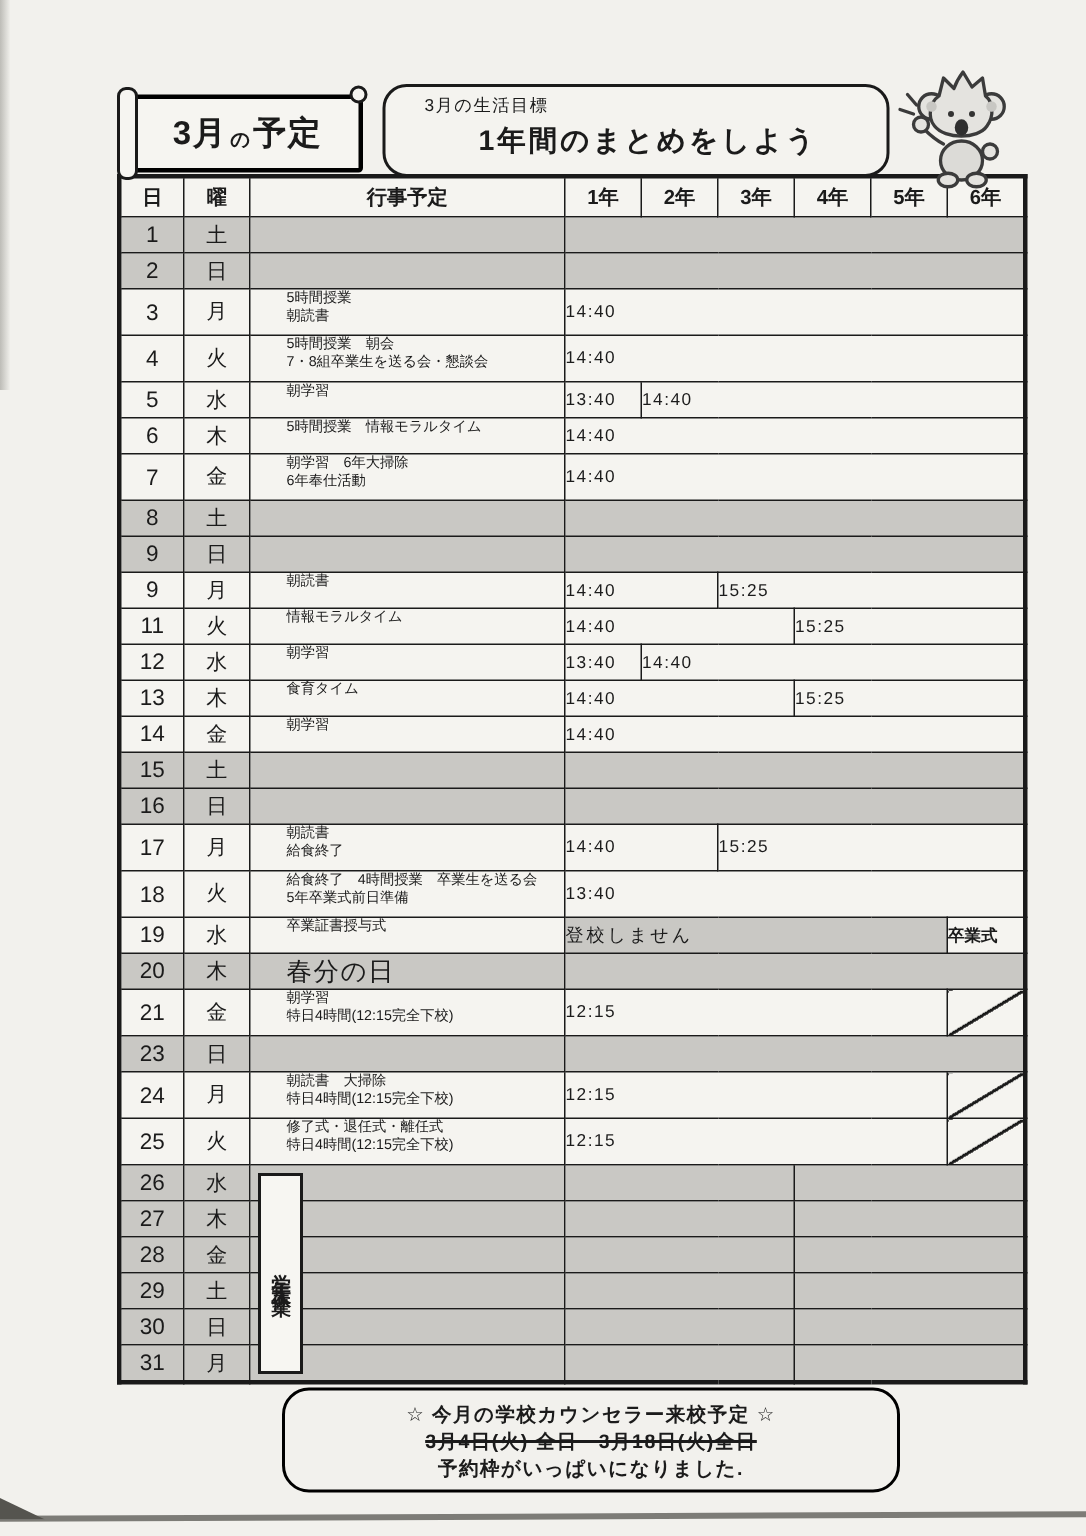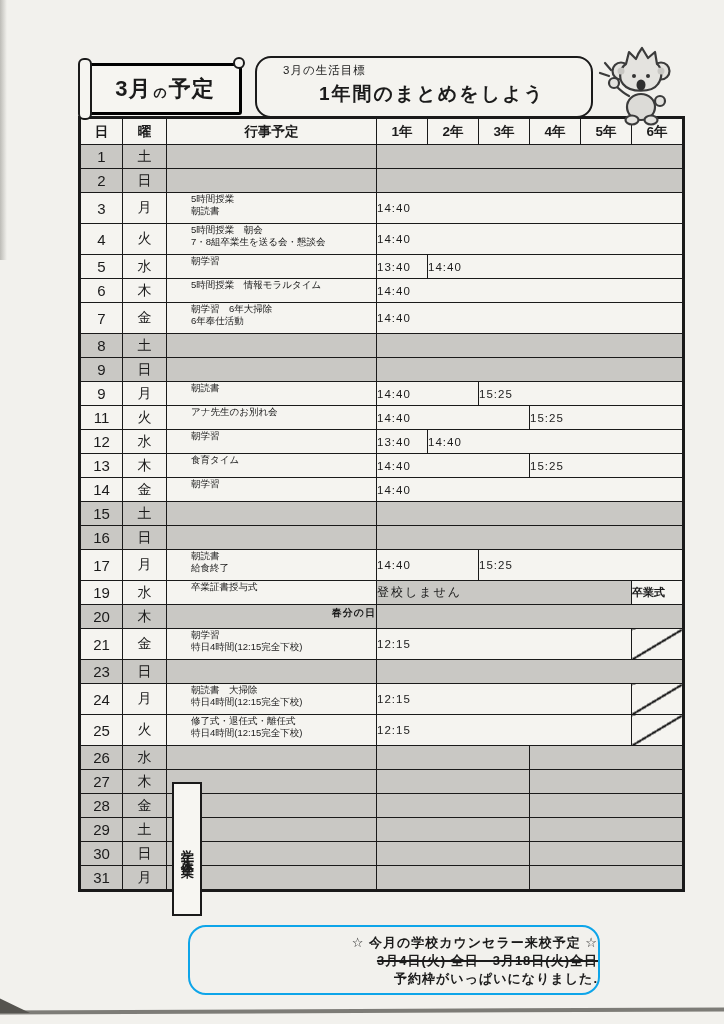--- a/index.html
+++ b/index.html
@@ -37,37 +37,37 @@
   table.sched{position:absolute;left:78px;top:116px;border-collapse:collapse;
     table-layout:fixed;background:#f5f4f0;border:3px solid #1a1a1a;}
   table.sched th,table.sched td{border:1.5px solid #1a1a1a;padding:0;overflow:hidden;}
   table.sched th{height:25px;font-size:13.5px;font-weight:600;text-align:center;background:#f5f4f0;}
   tr.rh1 td{height:23px;}
   tr.rh2 td{height:30px;}
   .c-day{font-size:15px;text-align:center;}
   .c-wd{font-size:14px;text-align:center;}
   .c-event{font-size:9.5px;vertical-align:top;padding:1px 3px;line-height:1.3;}
   .ev-line{white-space:nowrap;padding-left:24px;}
-  .ev-bold{font-size:10px;font-weight:700;padding-top:1px;letter-spacing:1px;text-align:right;}
+  .ev-bold{font-size:17px;font-weight:400;padding-top:1px;letter-spacing:1px;}
   .c-time{font-size:11.5px;text-align:left;letter-spacing:1px;}
   .g{background:#c9c8c4;}
   .noschool{font-size:12px;letter-spacing:2px;}
   .grad{font-weight:700;font-size:11px;letter-spacing:0;}
   .diag{background-color:#f5f4f0;
     background-image:linear-gradient(to bottom right,rgba(0,0,0,0) 48%,#1a1a1a 48%,#1a1a1a 52%,rgba(0,0,0,0) 52%);}
   
   .year-end{position:absolute;left:172px;top:782px;width:26px;height:130px;
     border:2px solid #1a1a1a;background:#f7f6f2;z-index:4;
     display:flex;align-items:center;justify-content:center;
     writing-mode:vertical-rl;text-orientation:upright;
     font-size:13px;font-weight:600;letter-spacing:4px;}
   
   .note-box{position:absolute;left:188px;top:925px;width:412px;height:70px;
-    border:2px solid #0ea5e9;border-radius:18px;background:#f2f1ed;
-    box-sizing:border-box;text-align:right;padding-top:7px;}
+    border:2px solid #000000;border-radius:18px;background:#f2f1ed;
+    box-sizing:border-box;text-align:center;padding-top:7px;}
   .note-line{font-size:13px;font-weight:700;line-height:18px;letter-spacing:1px;}
   .note-strike{text-decoration:line-through;text-decoration-thickness:2px;}
 </style>
 </head>
 <body>
 
 <div class="scan-left-edge"></div>
 <div class="scan-bottom-band"></div>
 <div class="scan-bottom-wedge"></div>
 
@@ -205,21 +205,21 @@
         <td class="c-event">
           <div class="ev-line">朝読書</div>
         </td>
         <td class="c-time" colspan="2">14:40</td>
         <td class="c-time" colspan="4">15:25</td>
       </tr>
       <tr class="rh1">
         <td class="c-day">11</td>
         <td class="c-wd">火</td>
         <td class="c-event">
-          <div class="ev-line">アナ先生のお別れ会</div>
+          <div class="ev-line">情報モラルタイム</div>
         </td>
         <td class="c-time" colspan="3">14:40</td>
         <td class="c-time" colspan="3">15:25</td>
       </tr>
       <tr class="rh1">
         <td class="c-day">12</td>
         <td class="c-wd">水</td>
         <td class="c-event">
           <div class="ev-line">朝学習</div>
         </td>
@@ -257,20 +257,29 @@
       </tr>
       <tr class="rh2">
         <td class="c-day">17</td>
         <td class="c-wd">月</td>
         <td class="c-event">
           <div class="ev-line">朝読書</div>
           <div class="ev-line">給食終了</div>
         </td>
         <td class="c-time" colspan="2">14:40</td>
         <td class="c-time" colspan="4">15:25</td>
+      </tr>
+      <tr class="rh2">
+        <td class="c-day">18</td>
+        <td class="c-wd">火</td>
+        <td class="c-event">
+          <div class="ev-line">給食終了　4時間授業　卒業生を送る会</div>
+          <div class="ev-line">5年卒業式前日準備</div>
+        </td>
+        <td class="c-time" colspan="6">13:40</td>
       </tr>
       <tr class="rh1">
         <td class="c-day">19</td>
         <td class="c-wd">水</td>
         <td class="c-event">
           <div class="ev-line">卒業証書授与式</div>
         </td>
         <td class="c-time g noschool" colspan="5">登校しません</td>
         <td class="c-time grad" colspan="1">卒業式</td>
       </tr>

